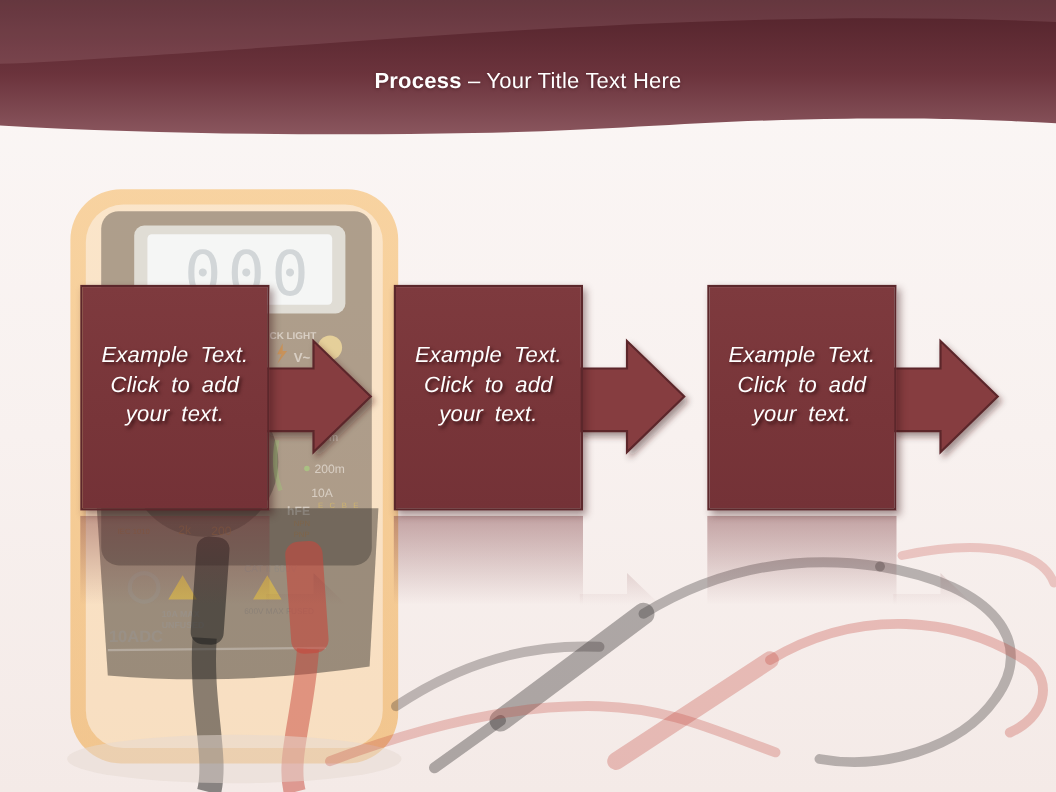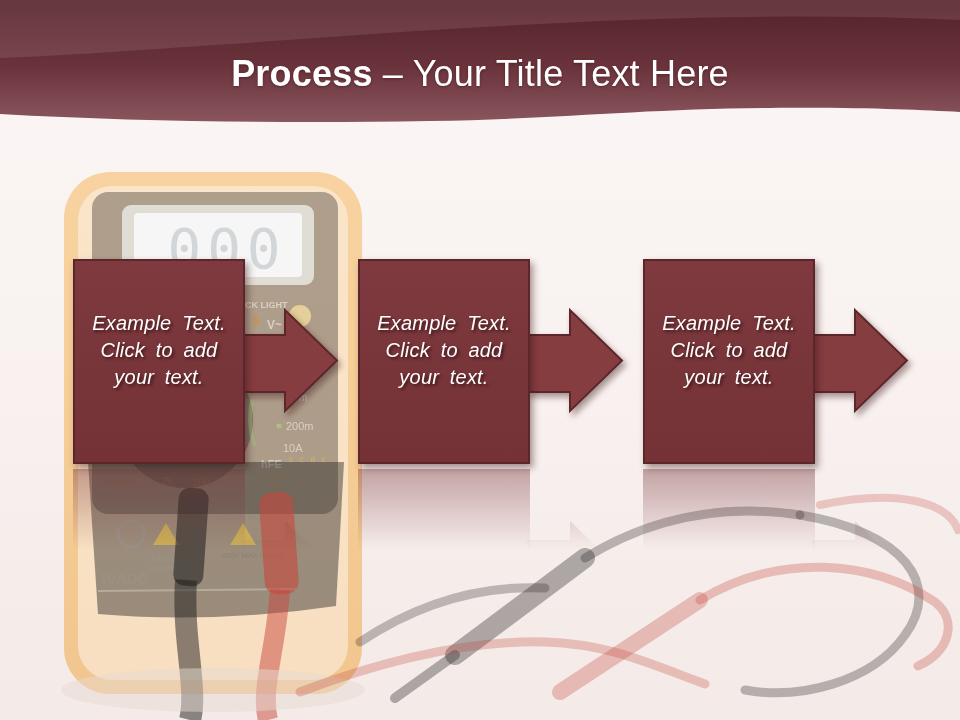--- a/index.html
+++ b/index.html
@@ -8,21 +8,21 @@
     position:relative;width:960px;height:720px;overflow:hidden;
     background:linear-gradient(180deg,#fbf7f6 0%,#f8f1ef 55%,#f4eae7 100%);
     font-family:"Liberation Sans",sans-serif;
   }
   svg{display:block;}
   .photo-layer{position:absolute;left:0;top:0;z-index:1;}
   .shape-layer{position:absolute;left:0;top:0;z-index:3;}
   .header-layer{position:absolute;left:0;top:0;z-index:5;}
   .slide-title{
     position:absolute;top:56px;left:0;right:0;z-index:6;
-    text-align:center;color:#ffffff;font-size:36px;line-height:36px;
+    text-align:center;color:#ffffff;font-size:20px;line-height:36px;
     text-shadow:0 1px 3px rgba(40,5,10,.4);letter-spacing:.2px;
   }
   .slide-title .bold{font-weight:bold;}
   .step{
     position:absolute;top:259px;width:172px;height:205px;z-index:4;
     background:linear-gradient(180deg,#7e3a3e 0%,#783539 60%,#743237 100%);
     border:2px solid #5c272b;
     box-shadow:3px 4px 7px rgba(60,20,22,.45);
     display:flex;flex-direction:column;justify-content:center;align-items:center;
     padding-bottom:22px;

